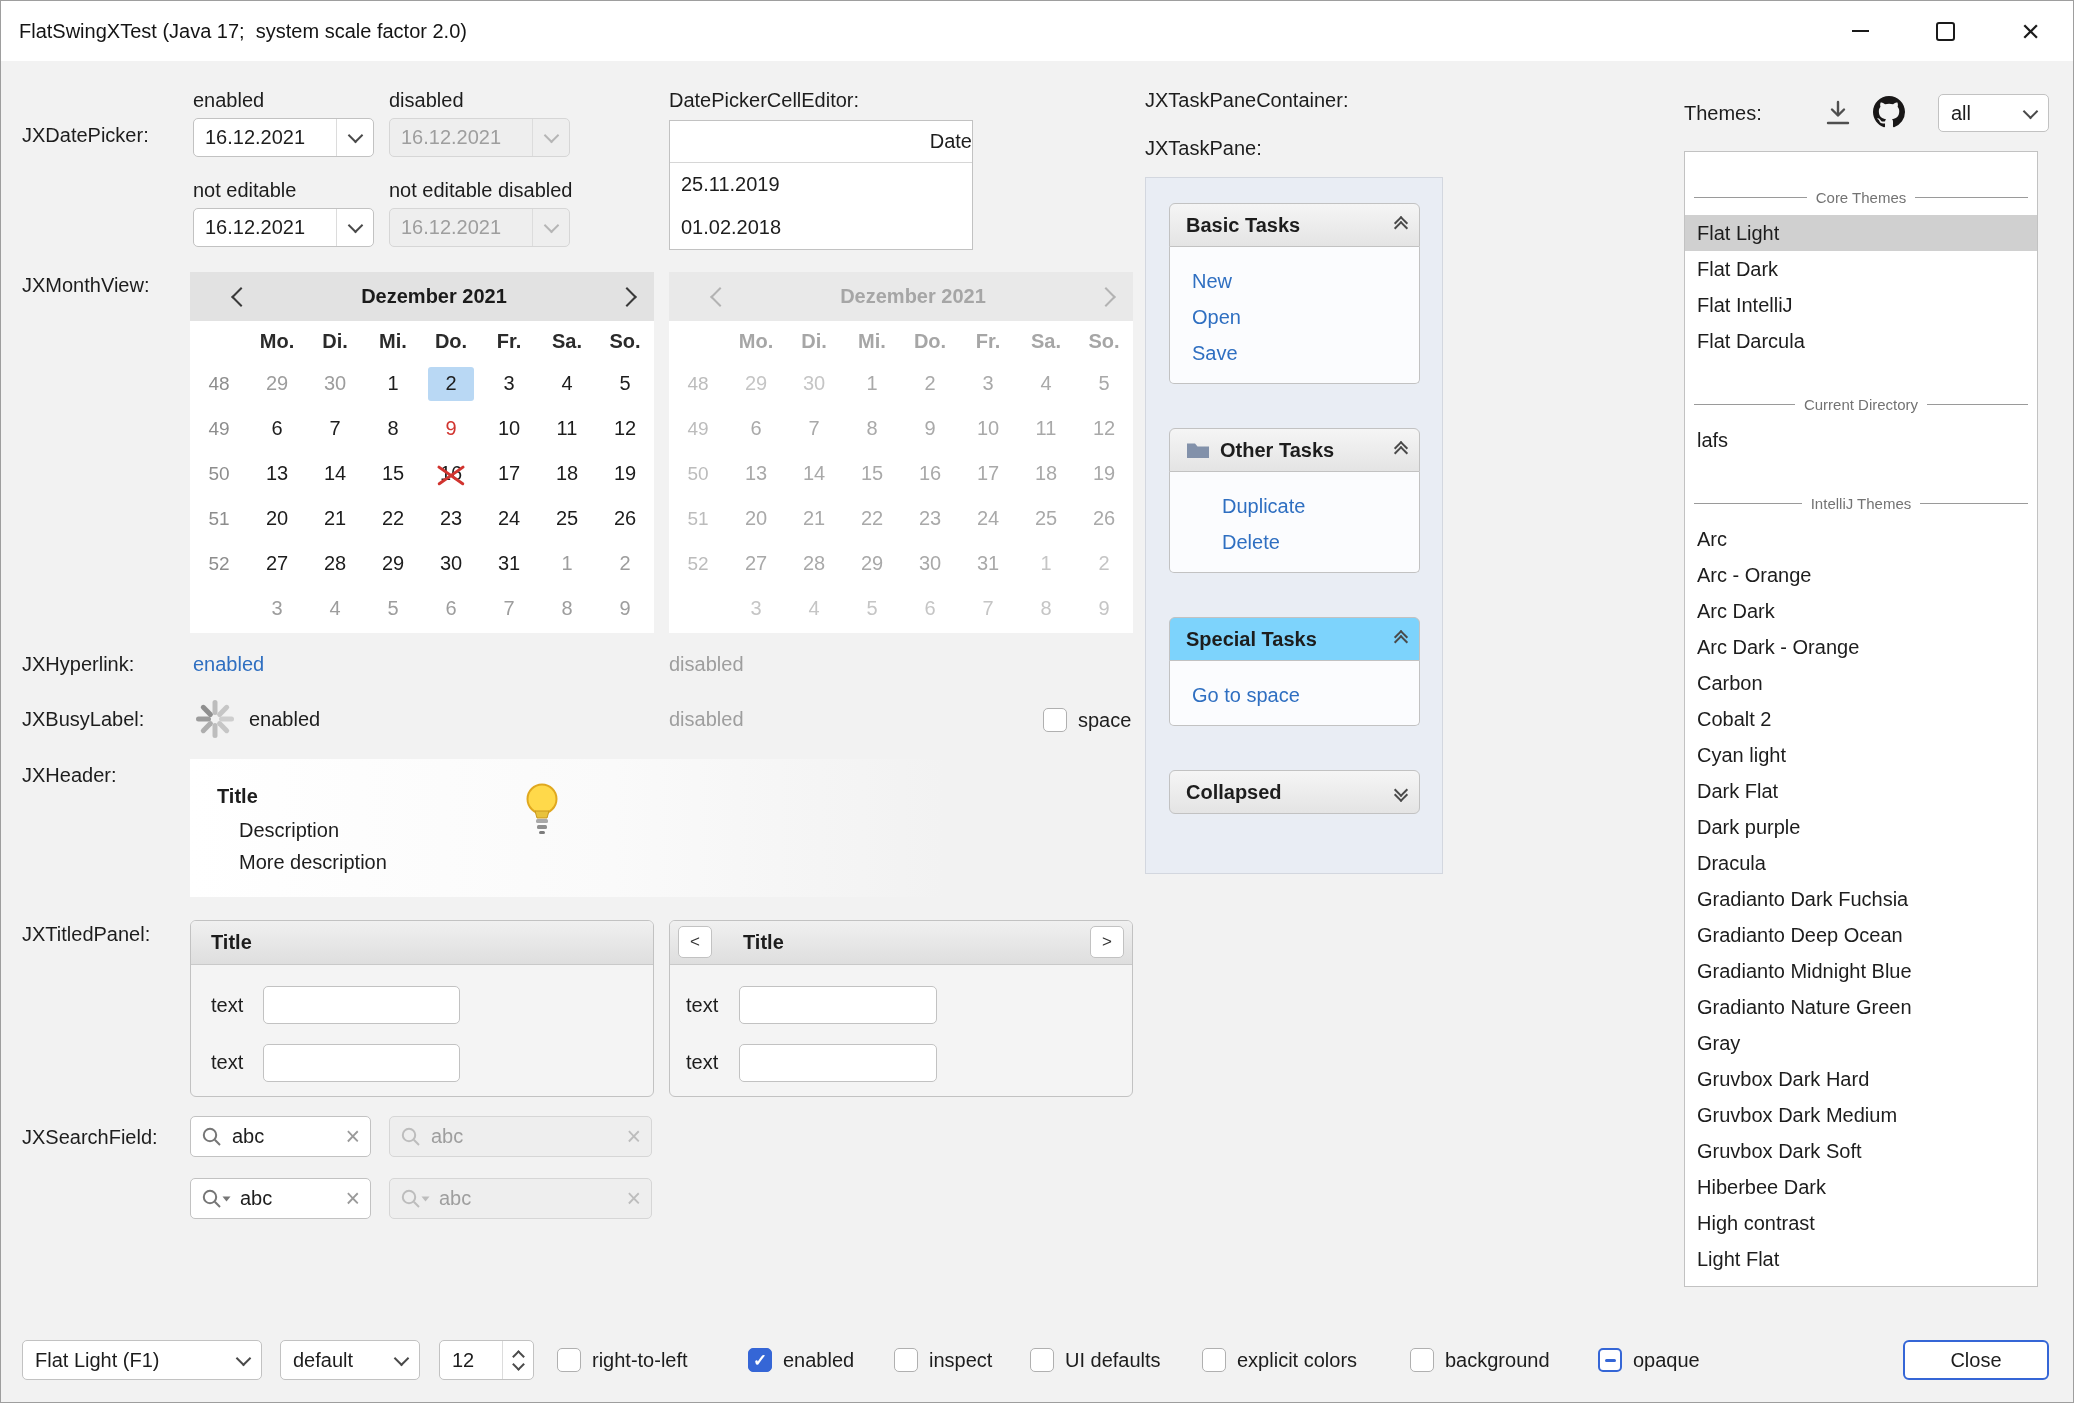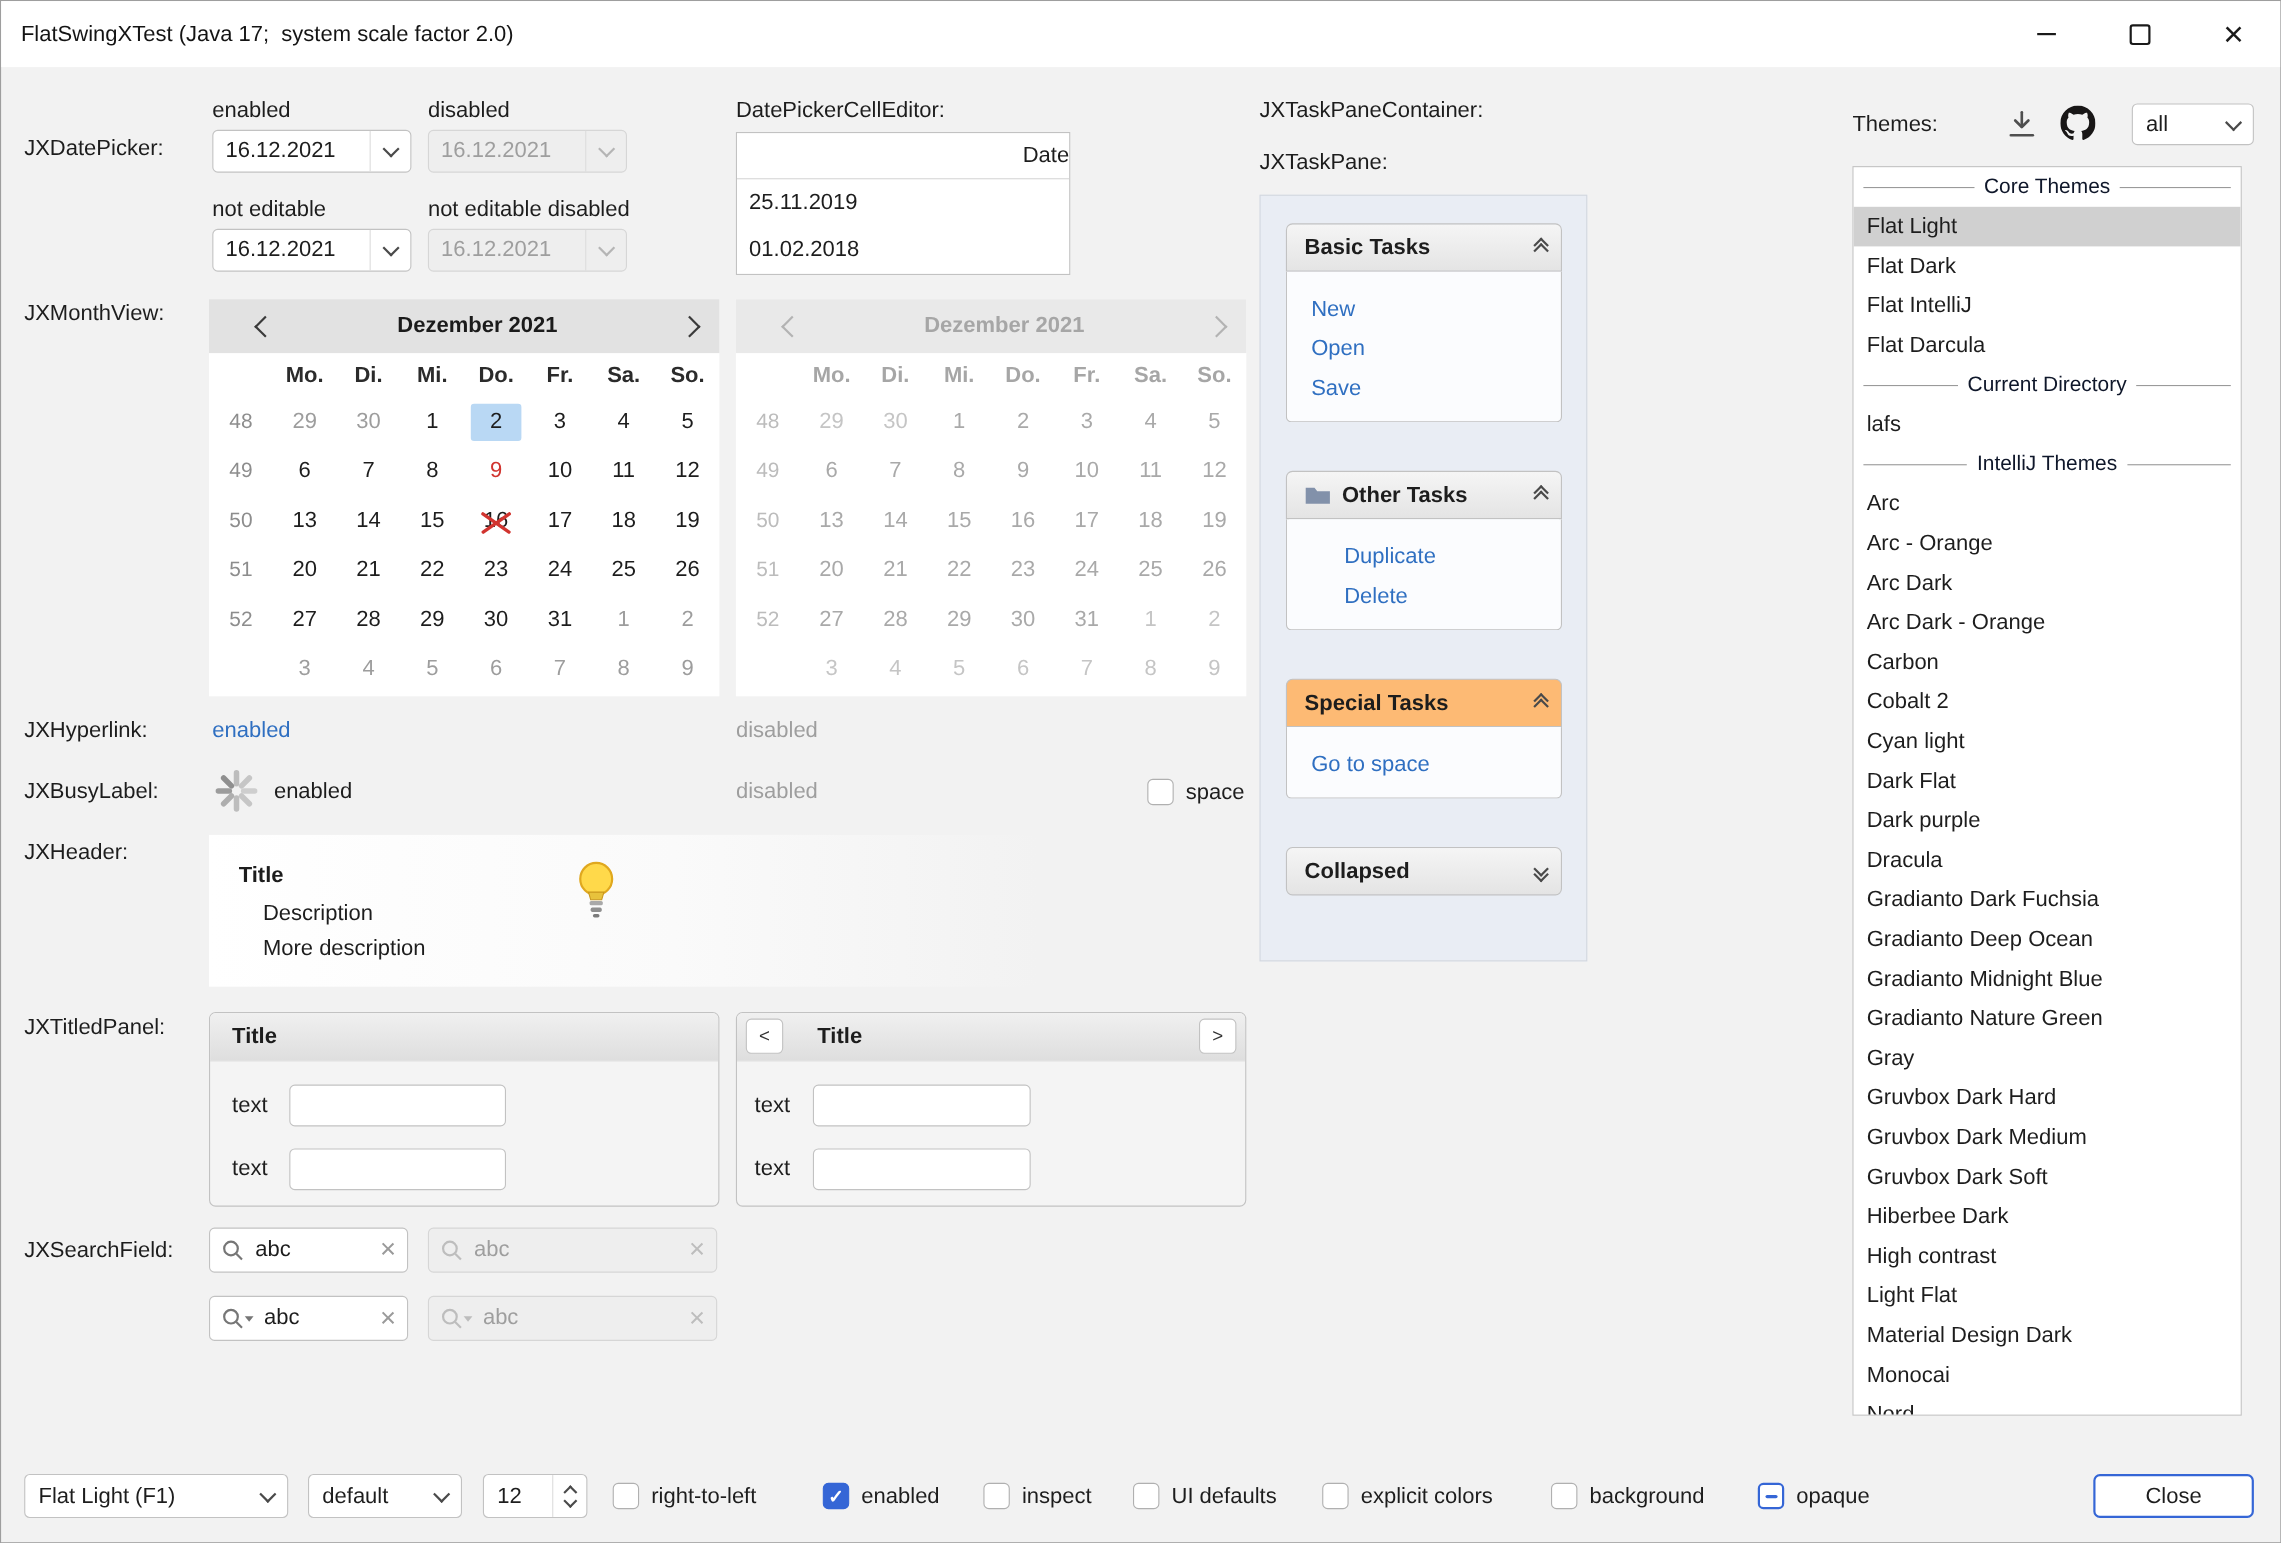--- a/index.html
+++ b/index.html
@@ -80,34 +80,34 @@
   .sfield.disabled{background:#eeeeee;border-color:#d6d6d6;}
   .sfield.disabled .sf-val{color:#9e9e9e;}
   .sfield.disabled .sf-x{color:#bdbdbd;}
   .sfield.disabled svg .mag-stroke{stroke:#bdbdbd;}
   .sfield.disabled svg .mag-fill{fill:#bdbdbd;}
   
   .tpc{position:absolute;left:1144px;top:176px;width:298px;height:697px;background:#e9edf4;border:1px solid #d3d7df;box-sizing:border-box;padding:25px 22px 0 23px;}
   .pane{margin-bottom:44px;}
   .pane-hdr{height:44px;box-sizing:border-box;border:1px solid #c2c2c2;border-radius:6px;background:linear-gradient(#f5f5f5,#e4e4e4);display:flex;align-items:center;padding:0 13px 0 16px;}
   .pane.expanded .pane-hdr{border-radius:6px 6px 0 0;}
-  .pane-hdr.sel{background:#fdba74;}
+  .pane-hdr.sel{background:#7dd3fc;}
   .ph-title{flex:1;font-weight:bold;}
   .ph-icon{margin-right:10px;display:flex;flex:none;}
   .pane-body{border:1px solid #c2c2c2;border-top:none;border-radius:0 0 5px 5px;background:#fbfcfe;padding:16px 0 12px 22px;}
   .pane-body .link{display:block;line-height:36px;}
   .dchev{display:flex;flex-direction:column;align-items:center;flex:none;}
   .dchev .chev{width:8px;height:8px;margin:-2.5px 0;}
   .dchev.up .chev{transform:rotate(225deg);}
   .dchev.down .chev{transform:rotate(45deg);}
   
   .themelist{position:absolute;left:1683px;top:150px;width:354px;height:1136px;background:#fff;border:1px solid #c2c2c2;box-sizing:border-box;overflow:hidden;}
   .tl-row{height:36px;line-height:36px;padding-left:12px;white-space:nowrap;}
   .tl-row.sel{background:#d0d0d0;}
-  .tl-sep{height:36px;display:flex;align-items:center;gap:9px;color:#0f172a;font-size:19px;padding:0 9px;}
+  .tl-sep{height:36px;display:flex;align-items:center;gap:9px;color:#737373;font-size:15px;padding:0 9px;margin-top:27px;}
   .tl-sep::before,.tl-sep::after{content:"";flex:1;height:1px;background:#9a9a9a;}
   
   .combo{position:absolute;height:40px;background:#fff;border:1px solid #c2c2c2;border-radius:5px;display:flex;align-items:center;justify-content:space-between;padding:0 12px;box-sizing:border-box;gap:8px;white-space:nowrap;}
   .spinner{position:absolute;height:40px;background:#fff;border:1px solid #c2c2c2;border-radius:5px;display:flex;align-items:stretch;box-sizing:border-box;}
   .sp-val{flex:1;display:flex;align-items:center;padding-left:12px;}
   .sp-btns{width:30px;border-left:1px solid #dcdcdc;display:flex;flex-direction:column;align-items:center;justify-content:center;gap:7px;}
   .sp-btns .chev{width:7px;height:7px;}
   .close-btn{position:absolute;height:40px;background:#fff;border:2px solid #3566d6;border-radius:6px;display:flex;align-items:center;justify-content:center;box-sizing:border-box;}
   .absico{position:absolute;display:flex;}
 </style>

